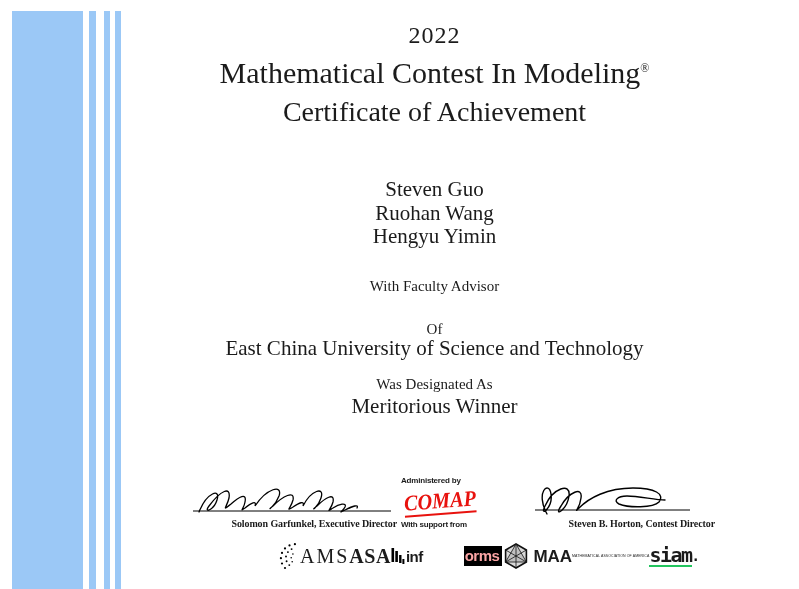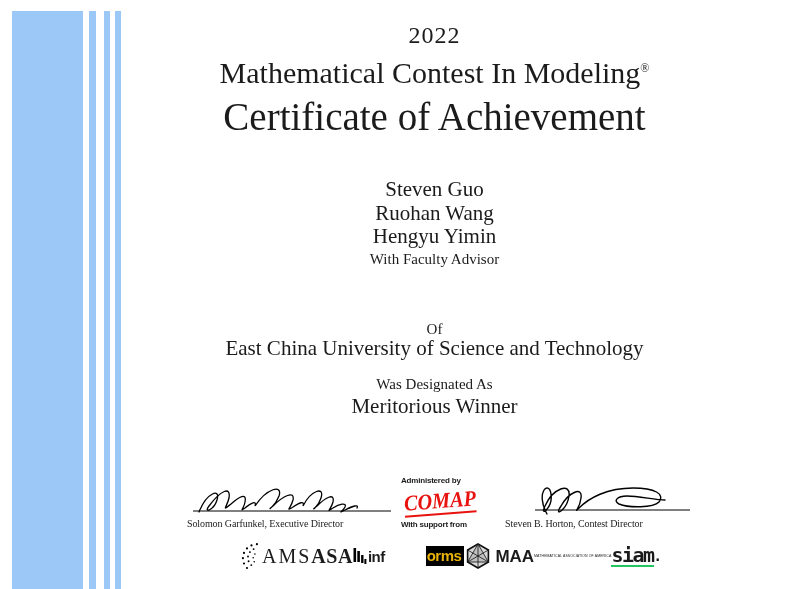--- a/index.html
+++ b/index.html
@@ -12,49 +12,49 @@
   .stripe.s2{left:89px;width:7px;}
   .stripe.s3{left:104px;width:6px;}
   .stripe.s4{left:115px;width:6px;}
 
   
   .content{position:absolute;left:71px;right:0;top:0;bottom:0;}
   .cline{position:absolute;width:100%;text-align:center;line-height:1.05;white-space:nowrap;}
   .year{top:15px;font-size:24px;letter-spacing:1px;}
   .title{top:49px;font-size:30px;}
   .title sup{font-size:12px;vertical-align:super;line-height:0;}
-  .subtitle{top:89px;font-size:39px;}
+  .subtitle{top:89px;font-size:28px;}
   .small-label{font-size:15px;}
   .team-intro{top:149px;}
   .names{top:170px;font-size:21px;line-height:23.5px;}
-  .advisor-intro{top:244px;}
+  .advisor-intro{top:271px;}
   .advisor-name{top:272px;font-size:21px;}
   .of-label{top:314px;}
   .institution{top:329px;font-size:21px;}
   .designation-intro{top:369px;}
   .designation{top:387px;font-size:21px;}
 
   
-  .sig-block{position:absolute;text-align:left;}
+  .sig-block{position:absolute;text-align:right;font-weight:bold;}
   .sig-left{left:187px;top:472px;width:210px;}
   .sig-right{left:505px;top:468px;width:210px;}
   .sig-caption{font-size:10px;letter-spacing:-0.1px;line-height:1;margin-top:1px;}
   .sig-block svg{display:block;}
 
   .comap-block{position:absolute;left:401px;top:469px;width:84px;text-align:left;font-family:"Liberation Sans",sans-serif;}
   .tiny-bold{font-size:8px;font-weight:bold;letter-spacing:-0.2px;line-height:1;}
   .comap-logo{font-family:"Liberation Serif",serif;font-style:italic;font-weight:bold;font-size:22px;line-height:1;margin:5px 0 6px 0;transform:scaleX(0.92) rotate(-4deg);display:inline-block;border-bottom:2px solid #e8120e;padding-bottom:1px;}
 
   
-  .logos{position:absolute;left:276px;top:532px;width:348px;height:32px;display:flex;align-items:center;justify-content:center;}
+  .logos{position:absolute;left:276px;top:532px;width:348px;height:32px;display:flex;align-items:center;justify-content:space-between;}
   .logo-item{display:flex;align-items:center;white-space:nowrap;}
   .ams-text{font-family:"Liberation Serif",serif;font-size:20px;letter-spacing:2px;margin-left:2px;}
   .asa-text{font-family:"Liberation Serif",serif;font-size:20px;font-weight:600;letter-spacing:0.5px;}
   .informs{font-family:"Liberation Sans",sans-serif;font-weight:bold;font-size:15px;letter-spacing:-0.5px;gap:40px;}
-  .informs .boxed{background:#000;color:#eab308;padding:1px 3px 2px 1px;margin-left:1px;}
+  .informs .boxed{background:#000;color:#fca5a5;padding:1px 3px 2px 1px;margin-left:1px;}
   .maa-stack{display:flex;flex-direction:row;align-items:center;margin-left:3px;}
   .maa-text{font-family:"Liberation Sans",sans-serif;font-weight:bold;font-size:17px;line-height:1;letter-spacing:0;}
   .maa-caption{font-family:"Liberation Sans",sans-serif;font-size:3.5px;line-height:1.4;letter-spacing:0.1px;}
   .siam-text{font-family:"DejaVu Sans Mono",monospace;font-weight:bold;font-size:20px;letter-spacing:-1.5px;border-bottom:2px solid #22c55e;line-height:1;padding-bottom:0px;}
   .siam-dot{font-family:"DejaVu Sans Mono",monospace;font-weight:bold;font-size:14px;}
 </style>
 </head>
 <body>
 
 <div class="page">

